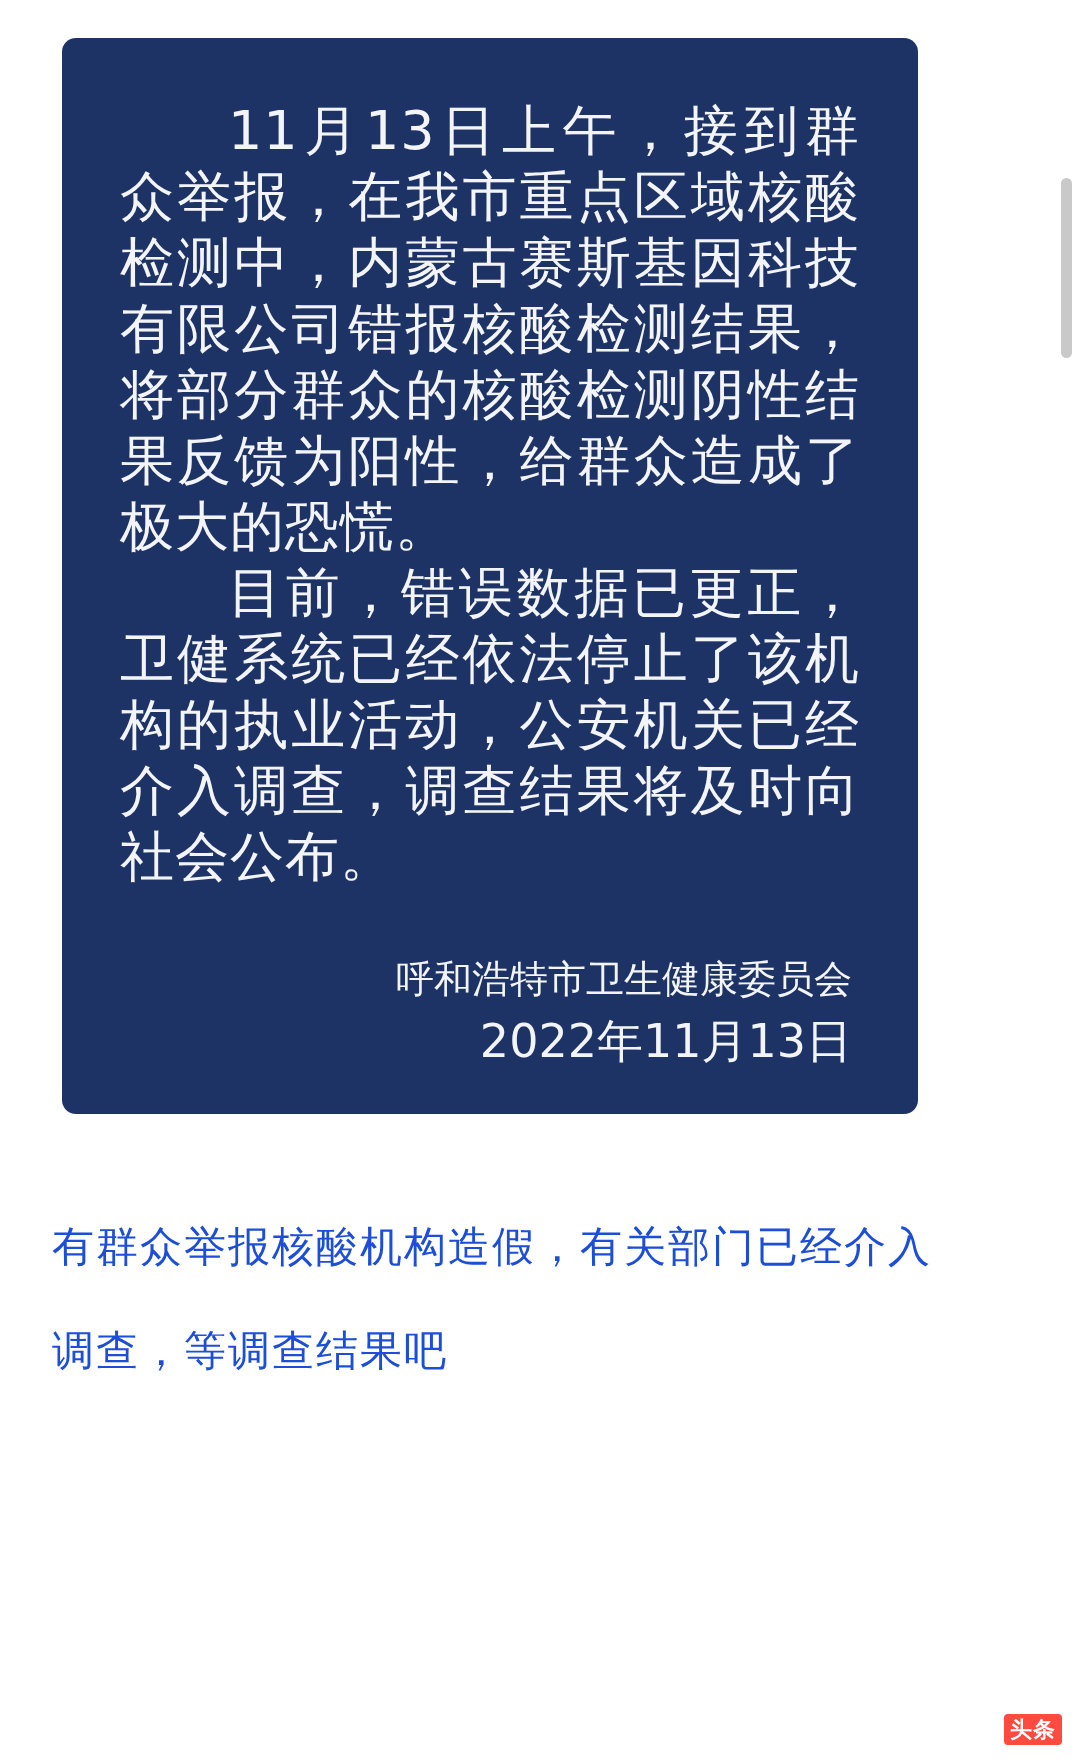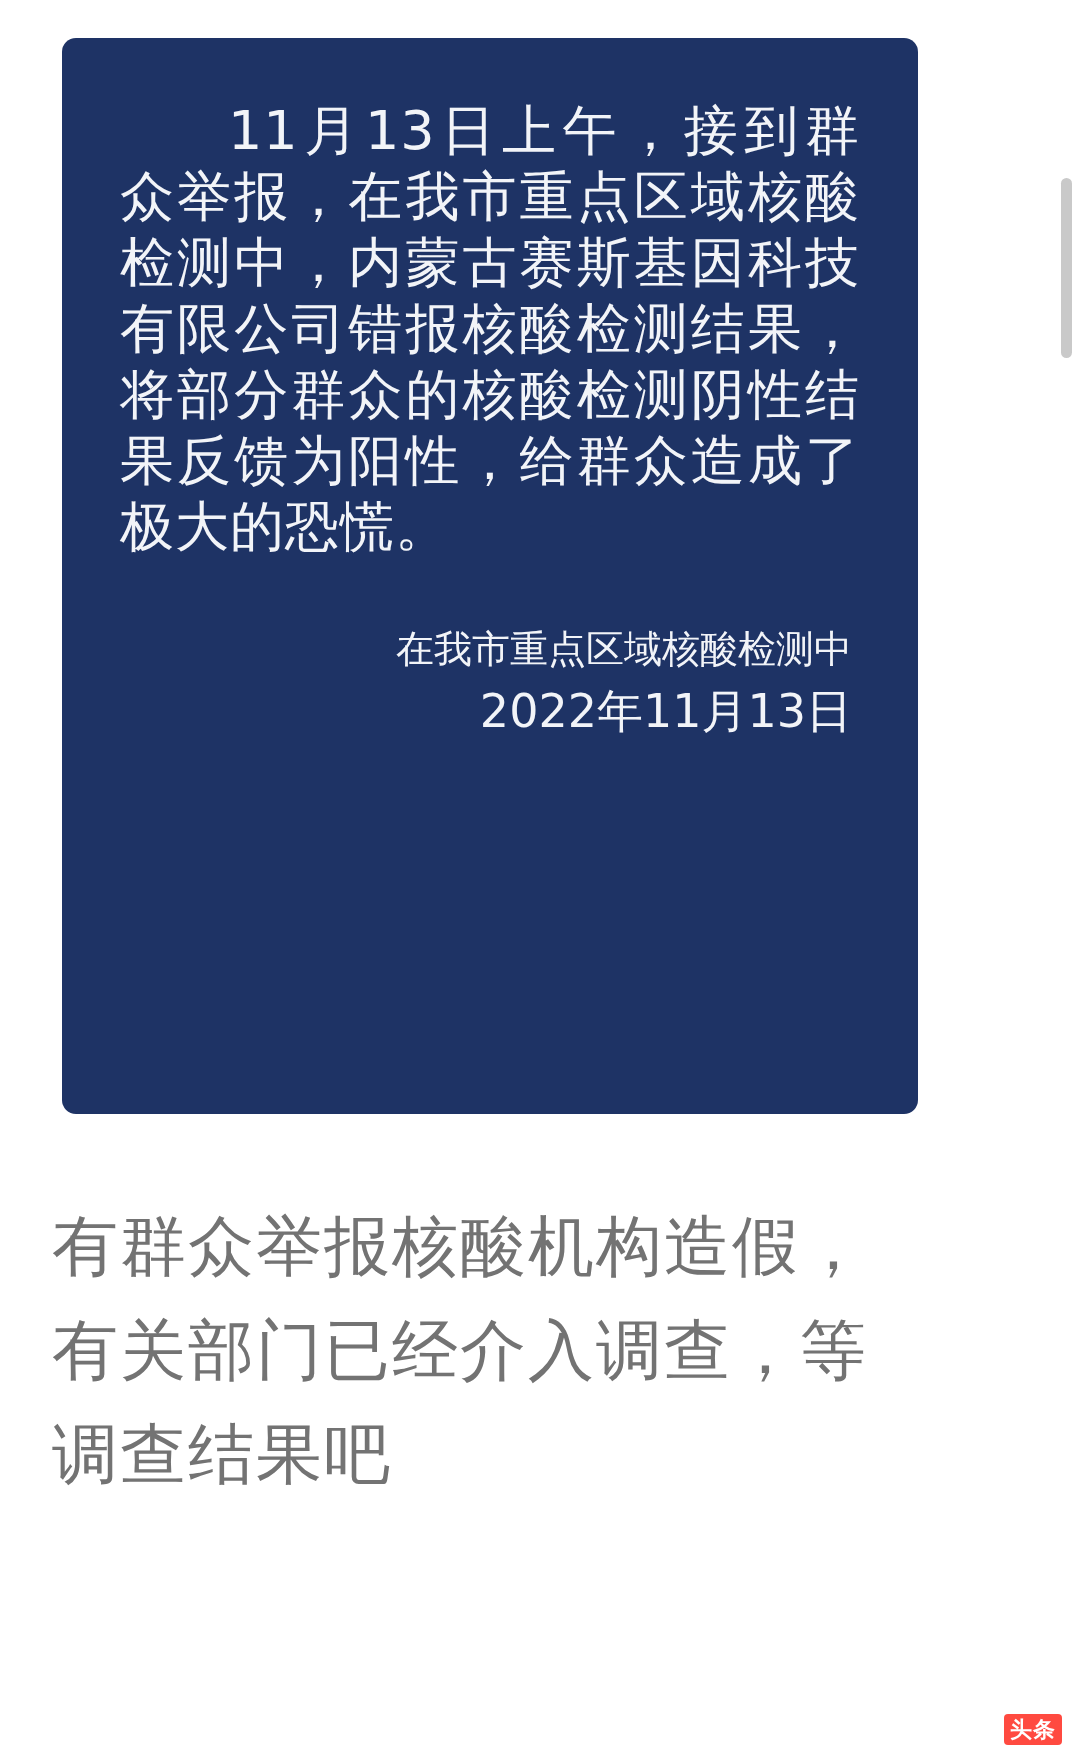--- a/index.html
+++ b/index.html
@@ -85,22 +85,22 @@
     background: #c9c9c9;
     border-radius: 6px;
   }
 
   
   .caption {
     position: absolute;
     left: 52px;
     top: 1195px;
     width: 880px;
-    color: #737373;
-    font-size: 66px;
+    color: #1d4ed8;
+    font-size: 42px;
     line-height: 104px;
     letter-spacing: 2px;
     font-family: "DejaVu Sans", "Liberation Sans", sans-serif;
   }
 
   
   .watermark {
     position: absolute;
     right: 18px;
     bottom: 16px;
@@ -156,22 +156,23 @@
     left: 8px;
     top: 3px;
   }
 </style>
 </head>
 <body>
 
 <div class="notice-card">
   <div class="notice-body">
     <p>11月13日上午，接到群众举报，在我市重点区域核酸检测中，内蒙古赛斯基因科技有限公司错报核酸检测结果，将部分群众的核酸检测阴性结果反馈为阳性，给群众造成了极大的恐慌。</p>
+    <p>目前，错误数据已更正，卫健系统已经依法停止了该机构的执业活动，公安机关已经介入调查，调查结果将及时向社会公布。</p>
   </div>
-  <div class="notice-sign">在我市重点区域核酸检测中</div>
+  <div class="notice-sign">呼和浩特市卫生健康委员会</div>
   <div class="notice-date">2022年11月13日</div>
 </div>
 
 <div class="scrollbar-track"></div>
 
 <div class="caption">有群众举报核酸机构造假，有关部门已经介入调查，等调查结果吧</div>
 
 <div class="watermark">
   <span class="wm-logo">头条</span>
 </div>

